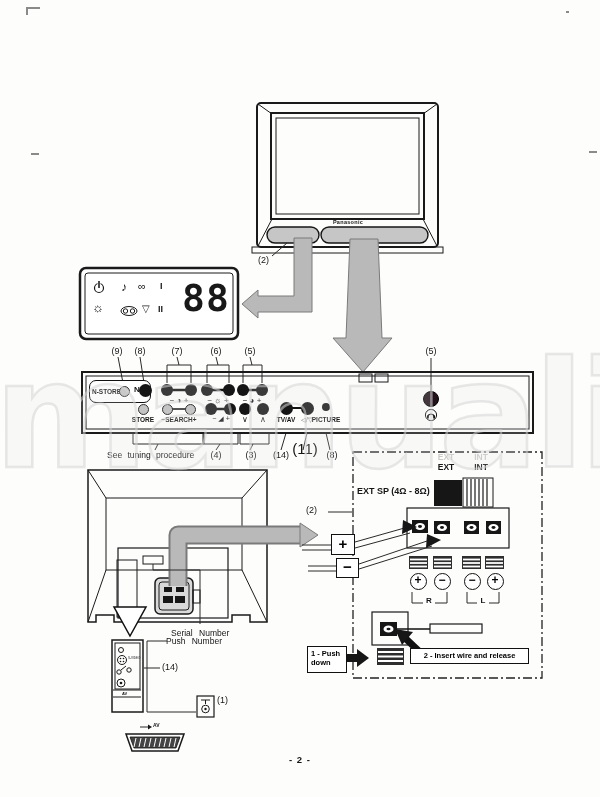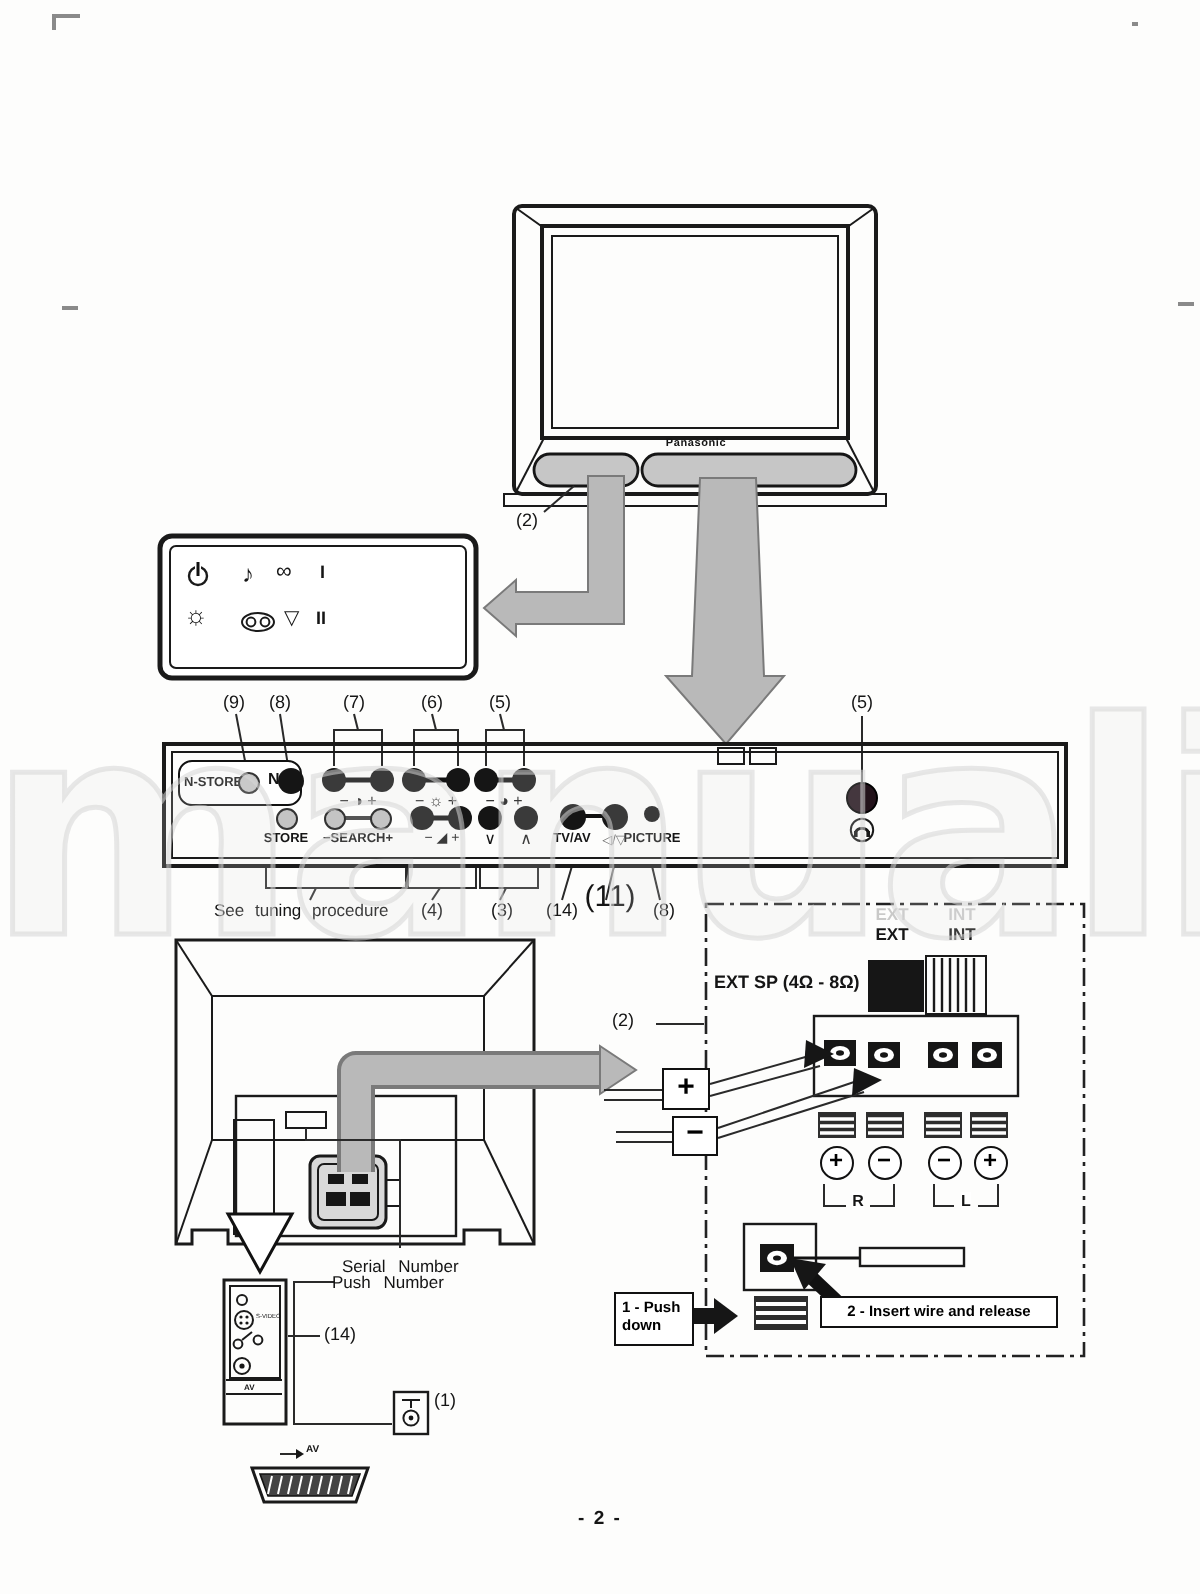--- a/index.html
+++ b/index.html
@@ -287,20 +287,21 @@
 
   <div class="t b ctr" style="left:348px;top:219px;font-size:5.5px;letter-spacing:0.3px">Panasonic</div>
   <div class="t" style="left:258px;top:255px;font-size:9px">(2)</div>
 
   <div class="t" style="left:121px;top:280px;font-size:12px">♪</div>
   <div class="t" style="left:138px;top:280px;font-size:11px">∞</div>
   <div class="t b" style="left:160px;top:281px;font-size:9px">I</div>
   <div class="t" style="left:92px;top:300px;font-size:13px">☼</div>
   <div class="t" style="left:142px;top:303px;font-size:10px">▽</div>
   <div class="t b" style="left:158px;top:304px;font-size:9px">II</div>
+  <div class="t b" style="left:182px;top:276px;font-size:38px;font-family:'DejaVu Sans Mono',monospace;color:#181818;letter-spacing:1px">88</div>
 
   <div class="t ctr" style="left:117px;top:346px;font-size:9px">(9)</div>
   <div class="t ctr" style="left:140px;top:346px;font-size:9px">(8)</div>
   <div class="t ctr" style="left:177px;top:346px;font-size:9px">(7)</div>
   <div class="t ctr" style="left:216px;top:346px;font-size:9px">(6)</div>
   <div class="t ctr" style="left:250px;top:346px;font-size:9px">(5)</div>
   <div class="t ctr" style="left:431px;top:346px;font-size:9px">(5)</div>
 
   <div class="box" style="left:89px;top:380px;width:62px;height:23px;border-radius:7px"></div>
   <div class="t b" style="left:92px;top:388px;font-size:6.5px">N-STORE</div>

